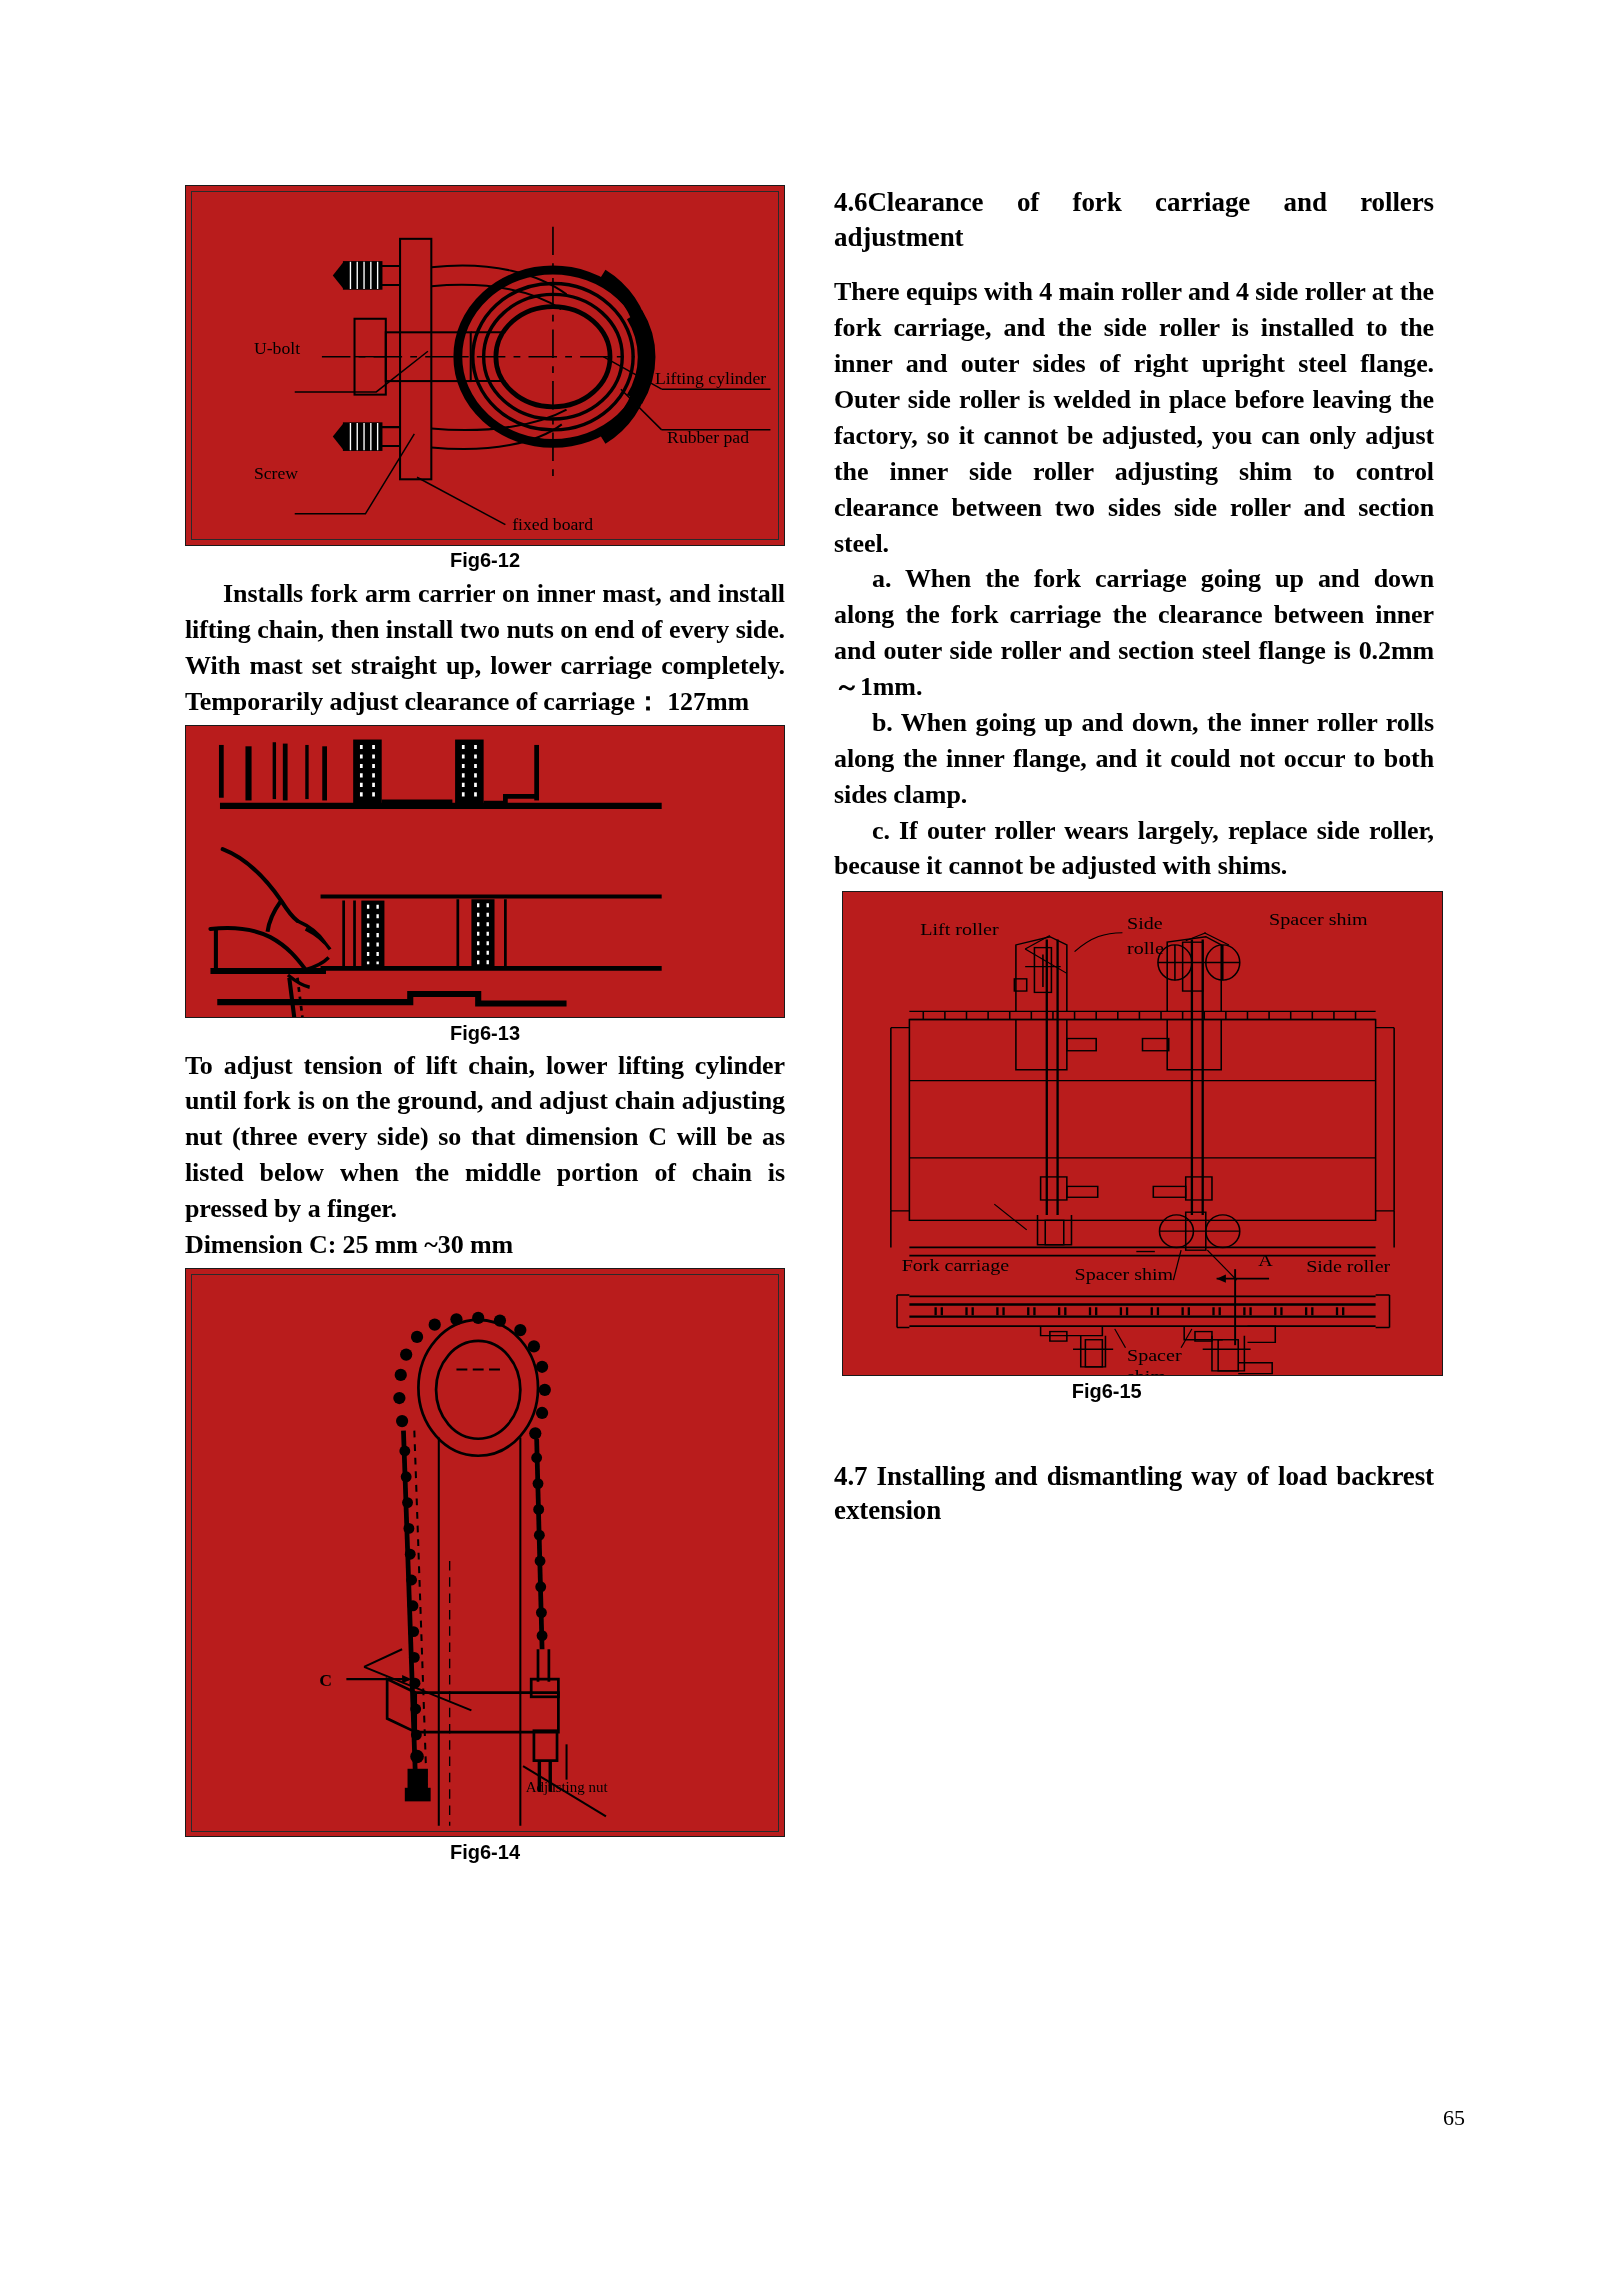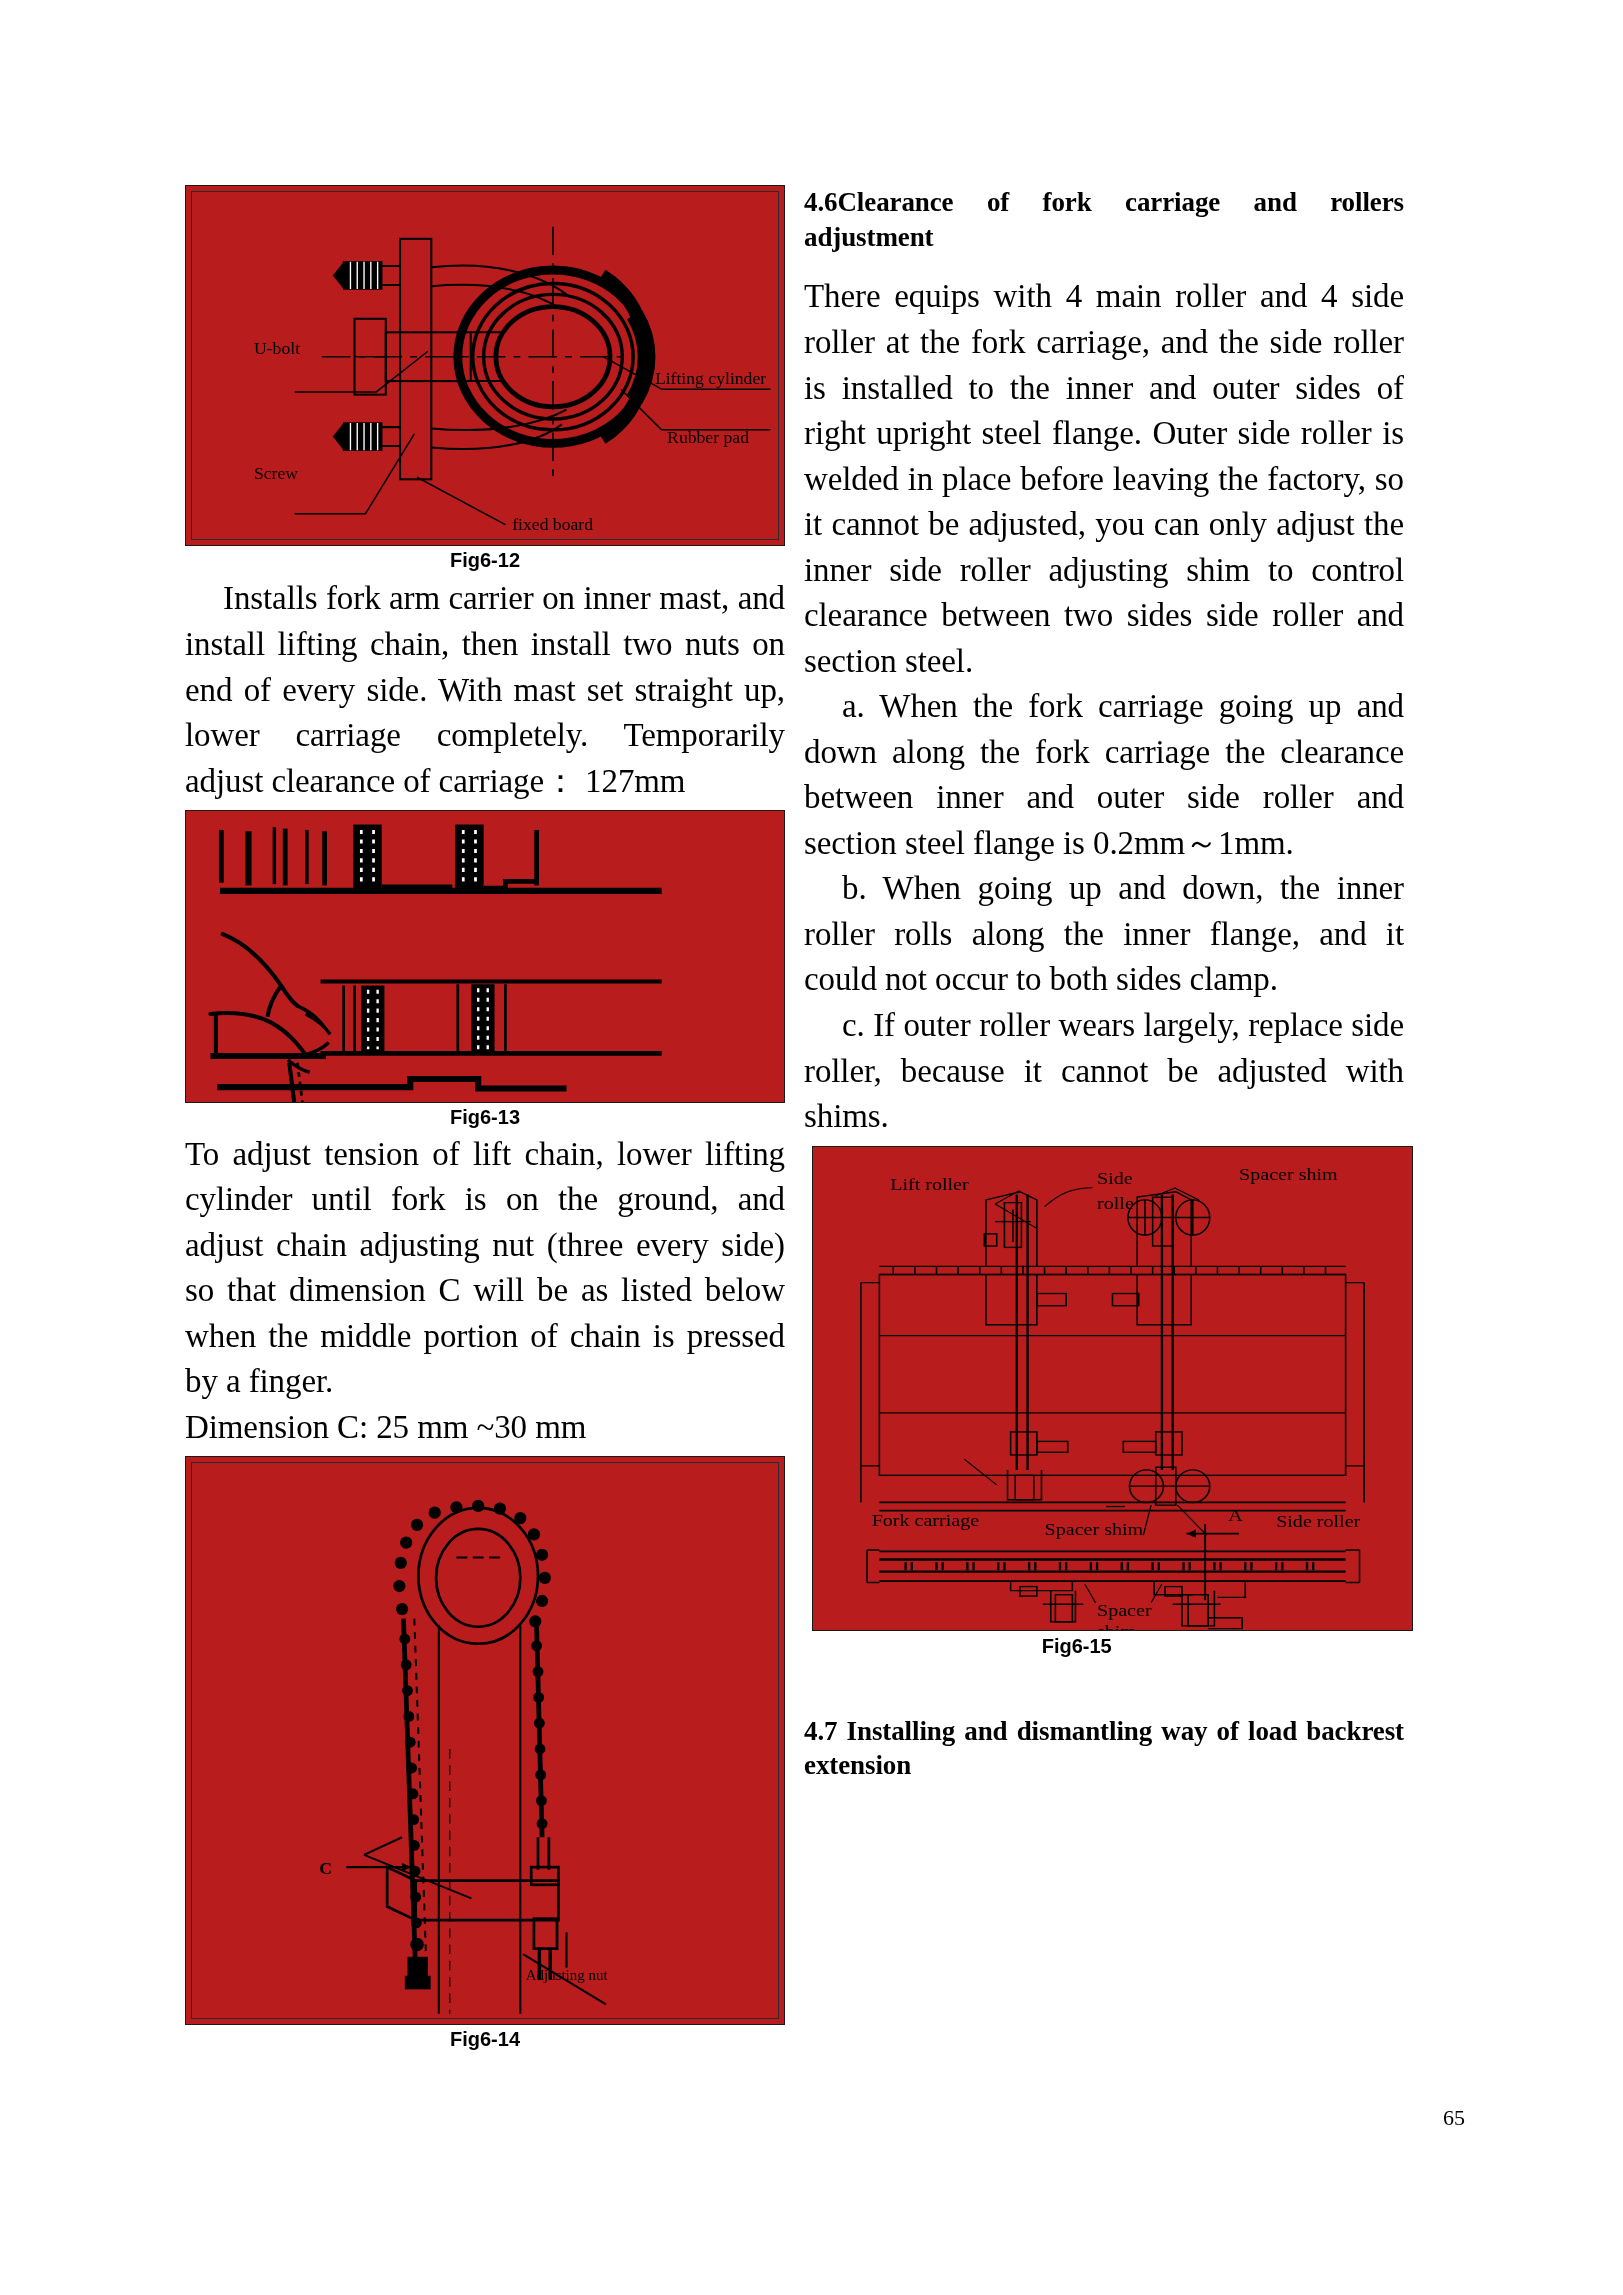--- a/index.html
+++ b/index.html
@@ -23,43 +23,44 @@
     height: 2295px;
     background: #fff;
   }
 
   
   .col {
     position: absolute;
     width: 600px;
   }
   .col-left  { left: 185px;  top: 185px; }
-  .col-right { left: 804px; top: 185px; }
+  .col-right { left: 834px; top: 185px; }
 
   
   .h-sec {
     font-family: "Liberation Serif", serif;
     font-weight: bold;
     font-size: 27px;
     line-height: 1.28;
     letter-spacing: -0.1px;
     margin: 0;
     text-align: justify;
   }
   .h-sec.stretch { text-align: justify; }
   .h-sec.stretch::after { content: ""; display: inline-block; width: 100%; }
 
   p.body {
     font-family: "Liberation Serif", serif;
-    font-size: 33px;
+    font-size: 26px;
     line-height: 1.38;
     margin: 0;
     text-align: justify;
     text-justify: inter-word;
     letter-spacing: -0.1px;
+    font-weight: bold;
   }
   p.body.indent { text-indent: 38px; }
   p.body.noindent { text-indent: 0; }
   p.body.flat { text-align: left; }
 
   
   .figbox {
     position: relative;
     border: 1.4px solid #1a1a1a;
     background: #b91c1c;

